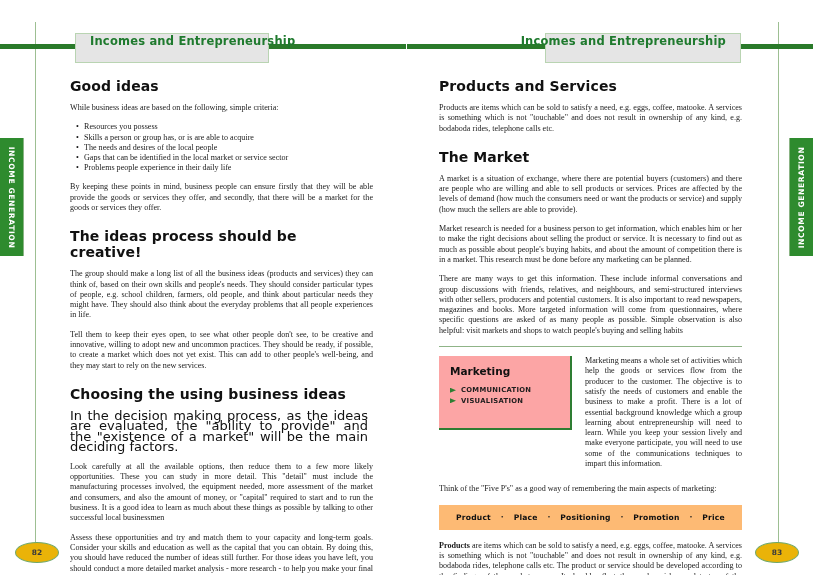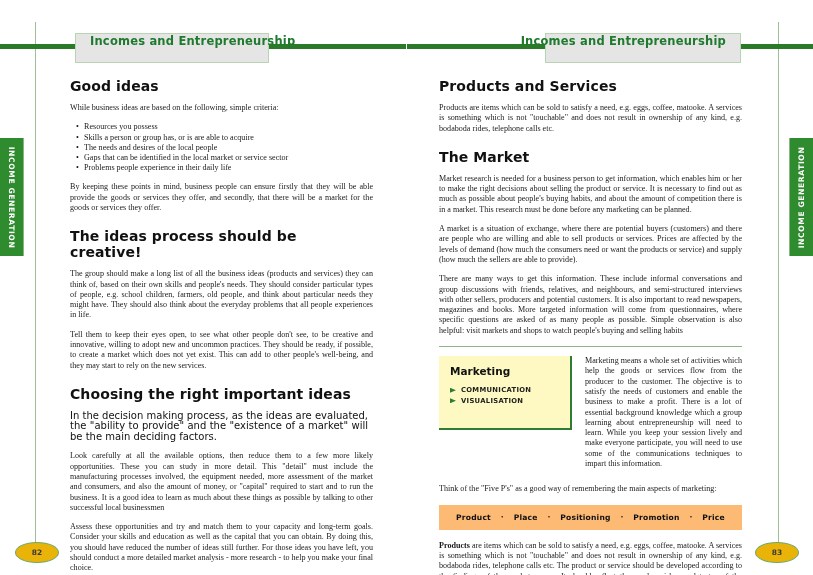--- a/index.html
+++ b/index.html
@@ -105,32 +105,32 @@
     font-size:8.1px;line-height:10.2px;color:#1a1a1a;
     margin:0;padding:0;position:relative;
   }
   ul.bul li:before{
     content:"•";position:absolute;left:-8px;top:0;
   }
 
   p.sans{
     margin:0 5px 9px 0;
     font-family:"DejaVu Sans", sans-serif;
-    font-size:10px;line-height:10.5px;color:#111;
+    font-size:13px;line-height:10.5px;color:#111;
     text-align:justify;
   }
 
   
   .callout{position:relative;margin-top:10px;}
   .callout .topline{
     height:1px;background:#8fb487;margin-bottom:9px;
   }
   .callout .inner{display:flex;align-items:flex-start;}
   .gbox{
-    background:#fef9c3;
+    background:#fca5a5;
     border-right:2px solid #2e7d32;
     border-bottom:2px solid #2e7d32;
     box-sizing:border-box;
     padding:9px 10px 12px 11px;
     flex:0 0 auto;
   }
   .gbox h3{
     margin:0 0 7px 0;
     font-family:"DejaVu Sans", sans-serif;
     font-size:10.5px;font-weight:bold;color:#111;
@@ -195,21 +195,21 @@
         <li>Gaps that can be identified in the local market or service sector</li>
         <li>Problems people experience in their daily life</li>
       </ul>
 
       <p class="body">By keeping these points in mind, business people can ensure firstly that they will be able provide the goods or services they offer, and secondly, that there will be a market for the goods or services they offer.</p>
 
       <h2 class="sec gap">The ideas process should be creative!</h2>
       <p class="body">The group should make a long list of all the business ideas (products and services) they can think of, based on their own skills and people's needs. They should consider particular types of people, e.g. school children, farmers, old people, and think about particular needs they might have. They should also think about the everyday problems that all people experiences in life.</p>
       <p class="body">Tell them to keep their eyes open, to see what other people don't see, to be creative and innovative, willing to adopt new and uncommon practices. They should be ready, if possible, to create a market which does not yet exist. This can add to other people's well-being, and they may start to rely on the new services.</p>
 
-      <h2 class="sec gap">Choosing the right important ideas</h2>
+      <h2 class="sec gap">Choosing the using business ideas</h2>
       <p class="sans">In the decision making process, as the ideas are evaluated, the "ability to provide" and the "existence of a market" will be the main deciding factors.</p>
       <p class="body">Look carefully at all the available options, then reduce them to a few more likely opportunities. These you can study in more detail. This "detail" must include the manufacturing processes involved, the equipment needed, more assessment of the market and consumers, and also the amount of money, or "capital" required to start and to run the business. It is a good idea to learn as much about these things as possible by talking to other successful local businessmen</p>
       <p class="body">Assess these opportunities and try and match them to your capacity and long-term goals. Consider your skills and education as well as the capital that you can obtain. By doing this, you should have reduced the number of ideas still further. For those ideas you have left, you should conduct a more detailed market analysis - more research - to help you make your final choice.</p>
 
       <div class="callout">
         <div class="topline"></div>
         <div class="inner">
           <div class="gbox" style="width:133px;min-height:70px;">
             <h3>Market research &amp; analysis</h3>
 
@@ -235,22 +235,22 @@
     <div class="pnum">
       <span>83</span>
     </div>
 
     <div class="col">
 
       <h2 class="sec">Products and Services</h2>
       <p class="body">Products are items which can be sold to satisfy a need, e.g. eggs, coffee, matooke. A services is something which is not "touchable" and does not result in ownership of any kind, e.g. bodaboda rides, telephone calls etc.</p>
 
       <h2 class="sec gap">The Market</h2>
+      <p class="body">A market is a situation of exchange, where there are potential buyers (customers) and there are people who are willing and able to sell products or services. Prices are affected by the levels of demand (how much the consumers need or want the products or service) and supply (how much the sellers are able to provide).</p>
       <p class="body">Market research is needed for a business person to get information, which enables him or her to make the right decisions about selling the product or service. It is necessary to find out as much as possible about people's buying habits, and about the amount of competition there is in a market. This research must be done before any marketing can be planned.</p>
-      <p class="body">A market is a situation of exchange, where there are potential buyers (customers) and there are people who are willing and able to sell products or services. Prices are affected by the levels of demand (how much the consumers need or want the products or service) and supply (how much the sellers are able to provide).</p>
       <p class="body">There are many ways to get this information. These include informal conversations and group discussions with friends, relatives, and neighbours, and semi-structured interviews with other sellers, producers and potential customers. It is also important to read newspapers, magazines and books. More targeted information will come from questionnaires, where specific questions are asked of as many people as possible. Simple observation is also helpful: visit markets and shops to watch people's buying and selling habits</p>
 
       <div class="callout">
         <div class="topline"></div>
         <div class="inner">
           <div class="gbox" style="width:133px;min-height:74px;">
             <h3>Marketing</h3>
             <ul>
               <li>
                   <span class="arrow"></span>

